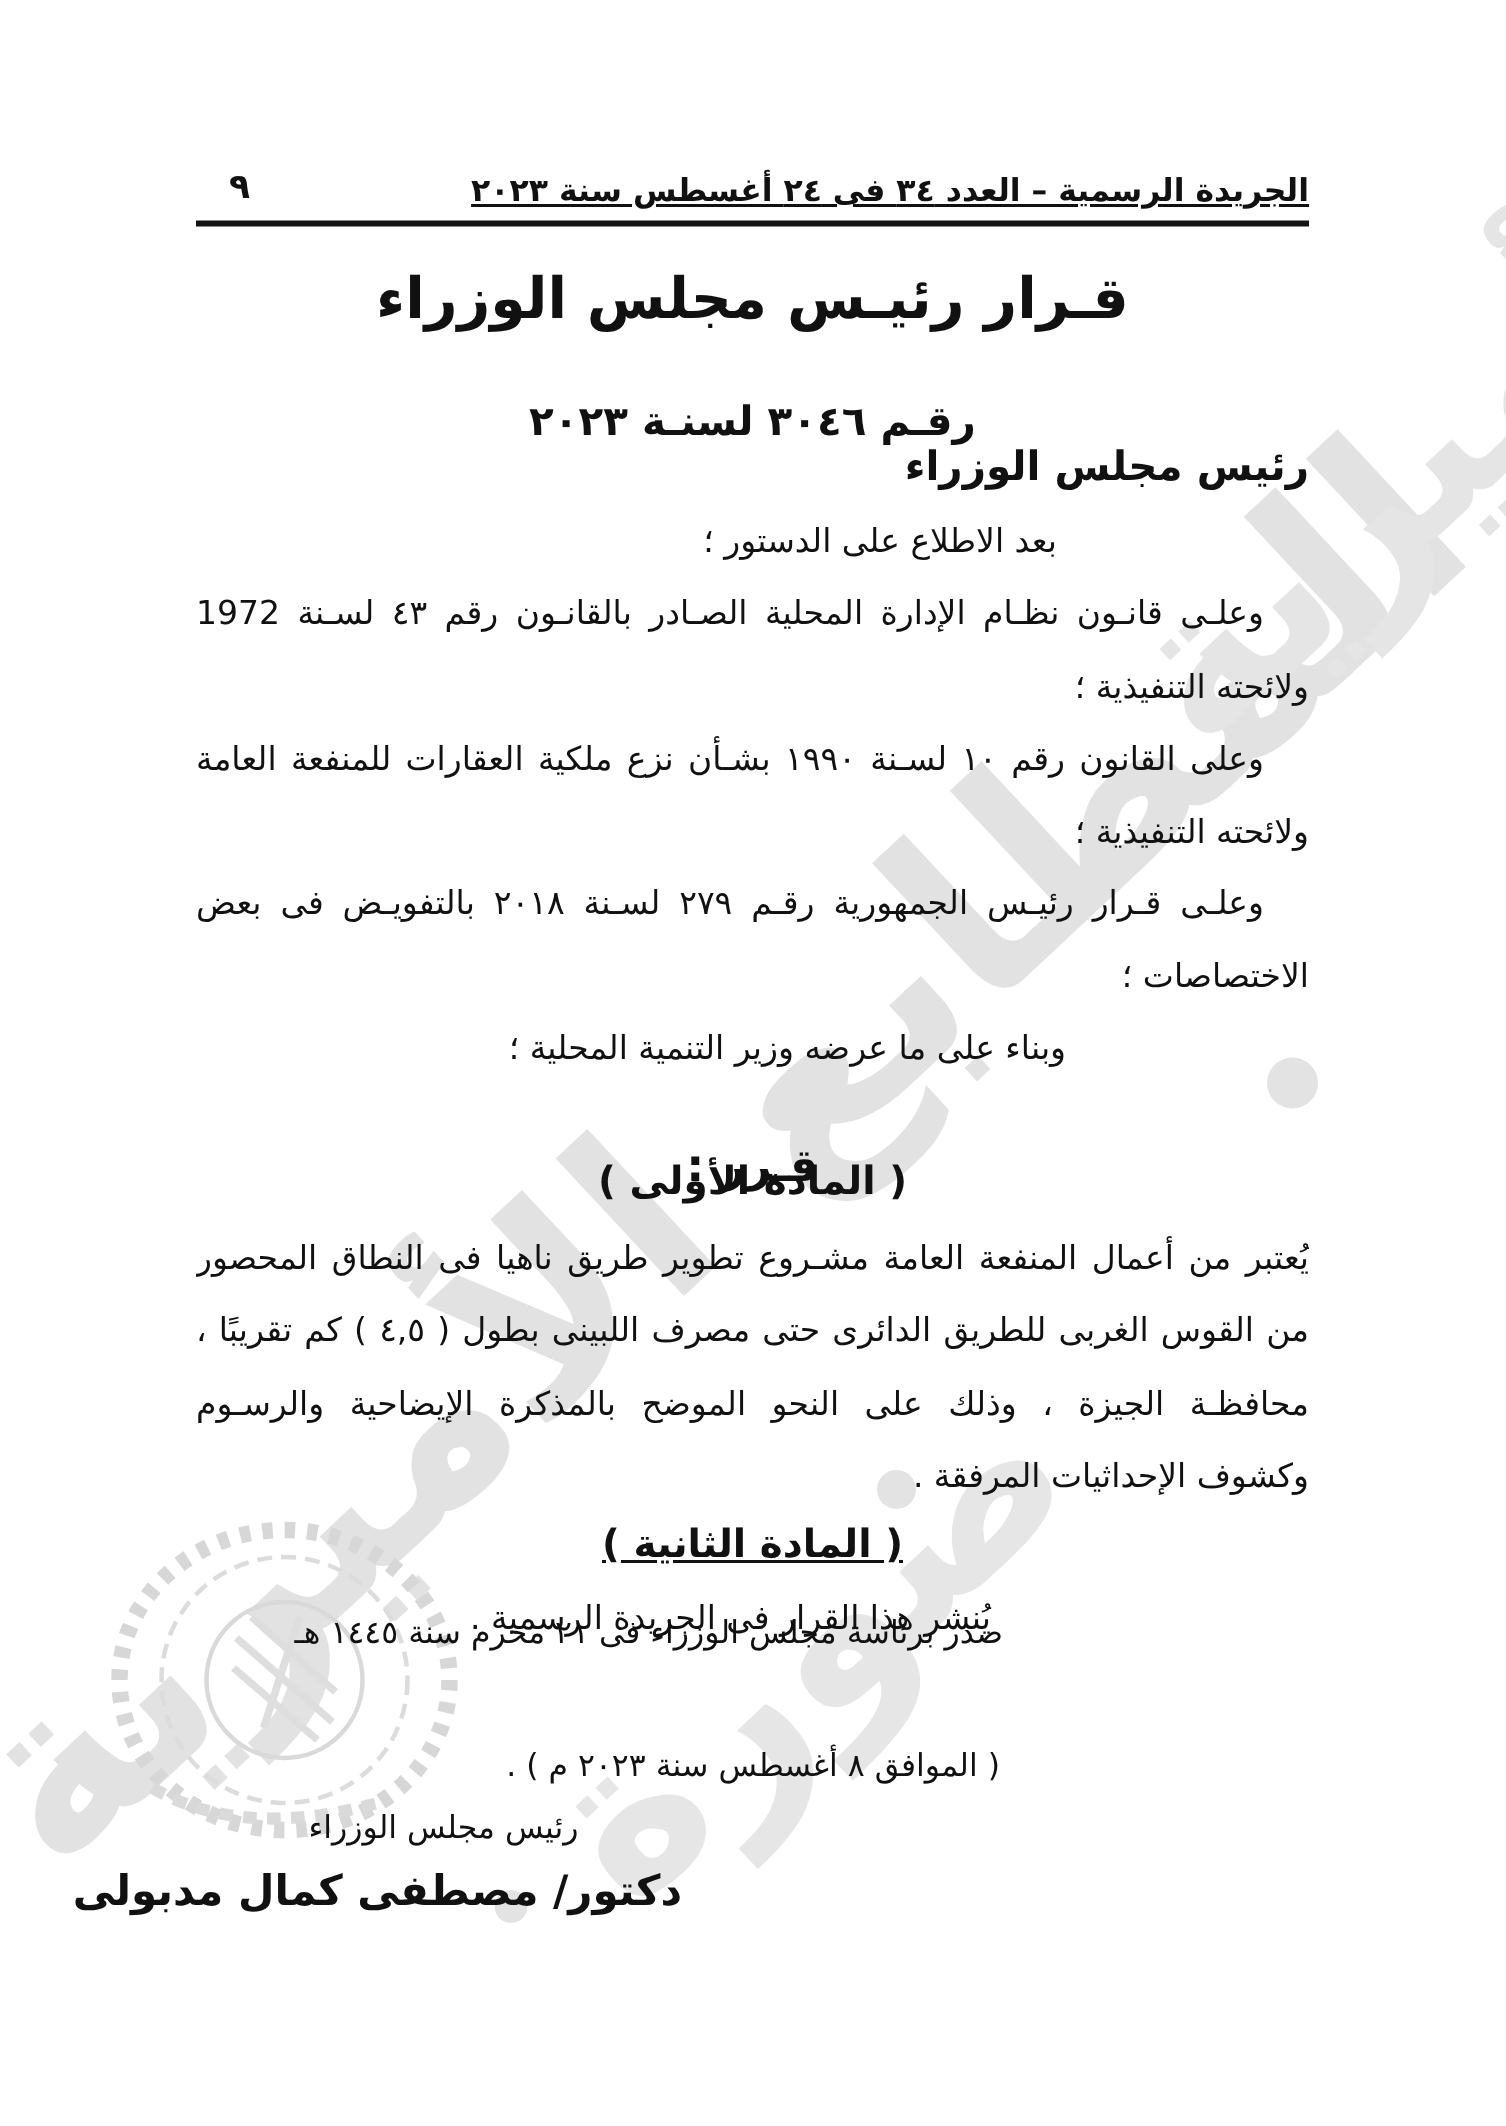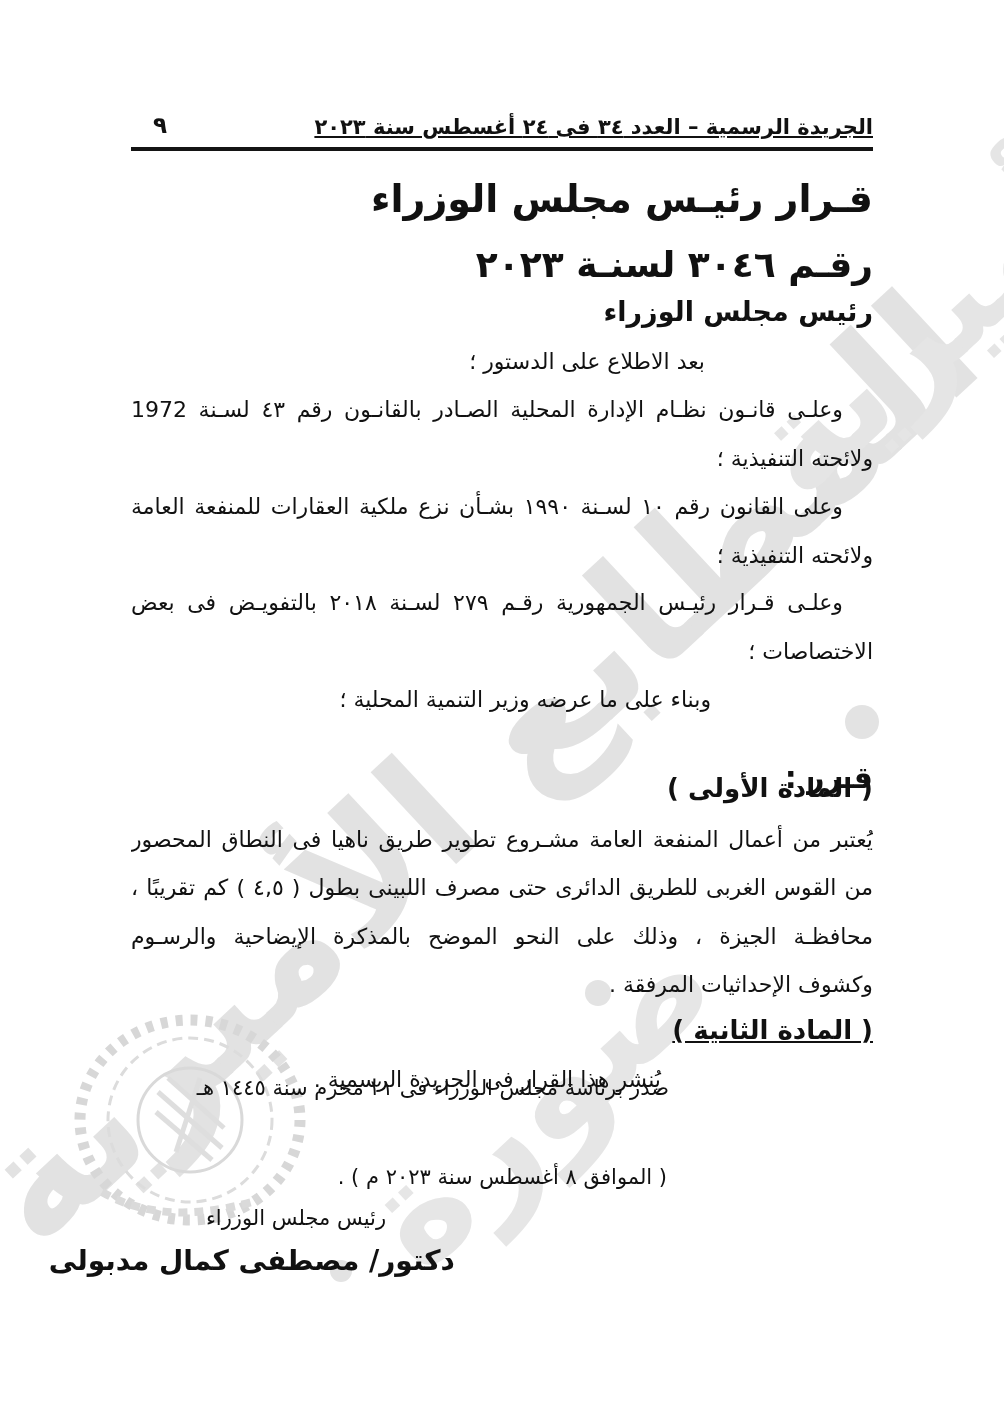--- a/index.html
+++ b/index.html
@@ -29,25 +29,25 @@
   
   .content{position:absolute;top:0;right:131px;left:131px;z-index:1;}
   .hline{position:absolute;top:147px;right:0;left:0;height:4px;background:#141414;}
   .hdr-issue{position:absolute;top:111px;right:0;left:0;text-align:right;
              font-size:21px;font-weight:bold;height:32px;line-height:32px;text-decoration:underline;}
   .hdr-num{position:absolute;top:109px;left:22px;font-size:23px;font-weight:bold;
            height:32px;line-height:32px;}
   .ln{position:absolute;right:0;left:0;height:44px;line-height:44px;
       font-size:22px;overflow:hidden;}
   .b{font-weight:bold;}
-  .center{text-align:right;}
+  .center{text-align:center;}
   .right{text-align:right;}
   .just{text-align:justify;text-align-last:justify;}
   .t-title{top:170px;font-size:38px;height:58px;line-height:58px;}
-  .t-sub{top:243px;font-size:36px;height:44px;}
+  .t-sub{top:260px;font-size:27px;height:44px;}
   .t-issuer{top:290px;font-size:27px;height:44px;}   
   .pr-ind{padding-right:30px;}
   .pr-const{padding-right:168px;}
   .pr-min{padding-right:162px;}
   .pr-pub{padding-right:212px;}
   .pr-hij{padding-right:204px;}
   .pr-greg{padding-right:206px;}
   .small{font-size:21px;}
   .sig{position:absolute;top:1198px;left:6px;width:318px;text-align:center;}
   .sig-title{font-size:21px;height:40px;line-height:40px;}

